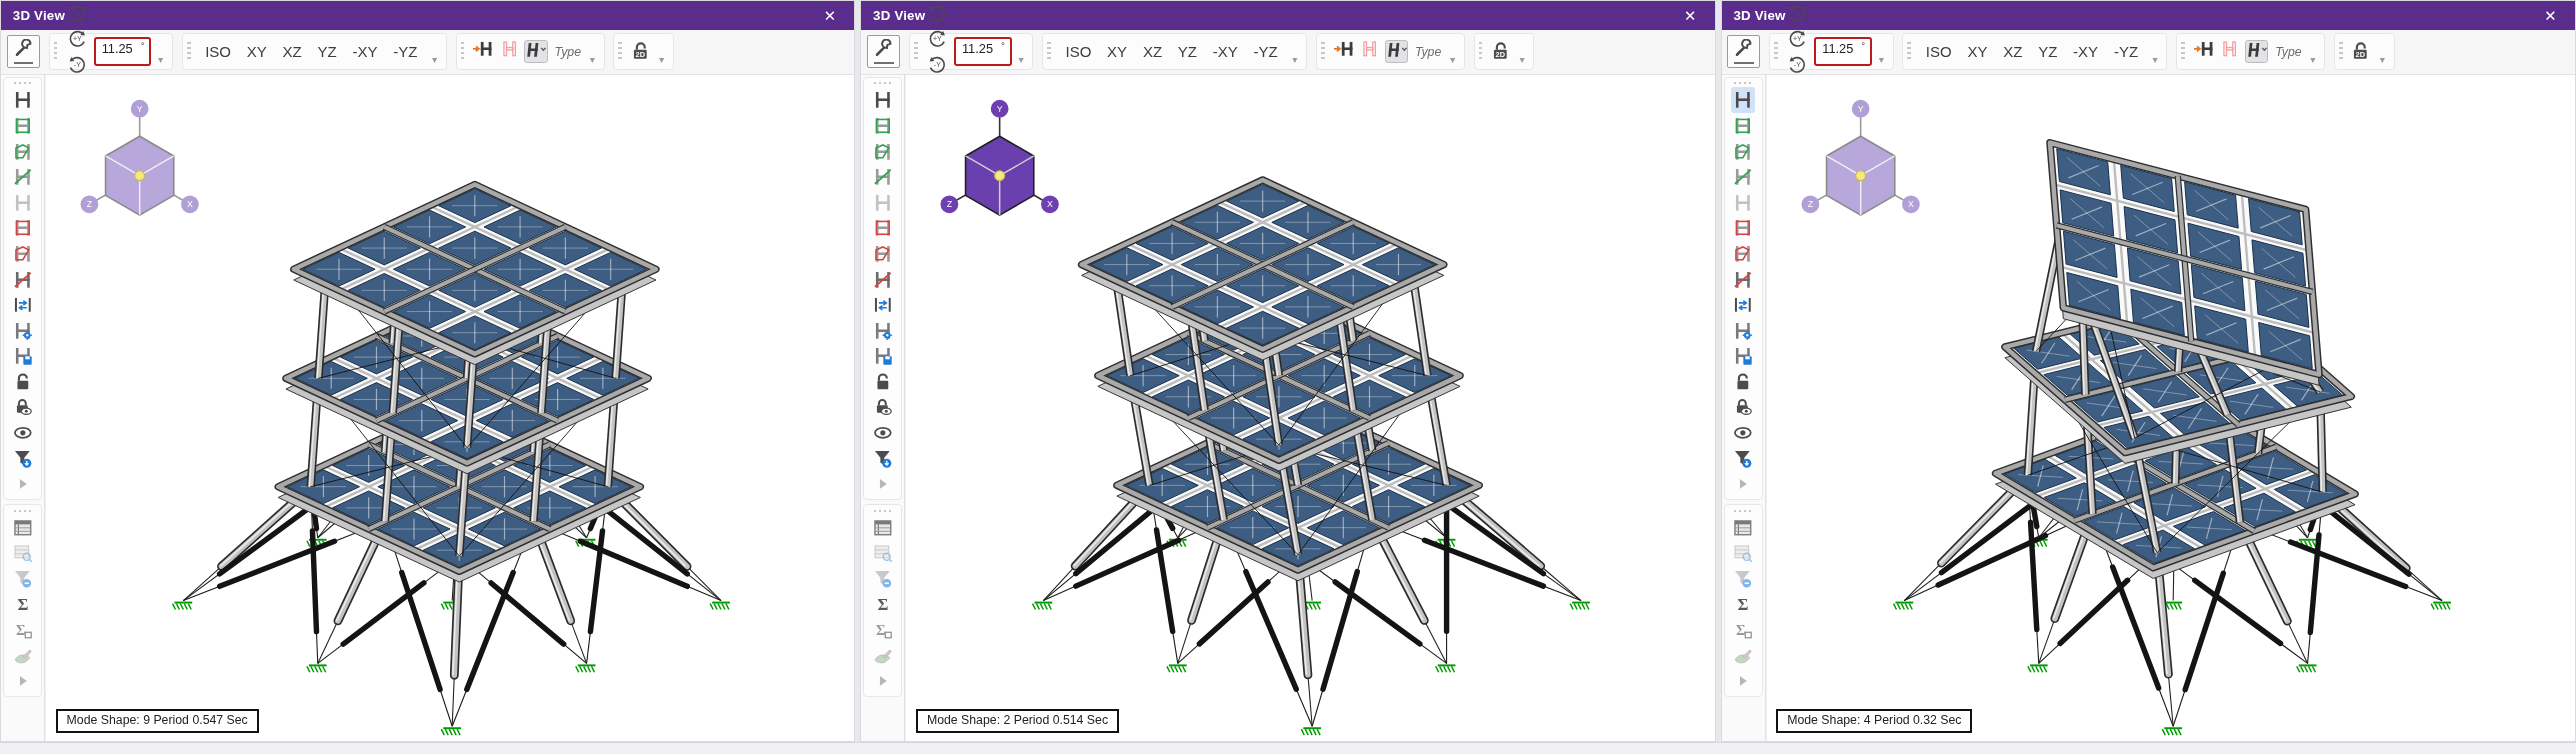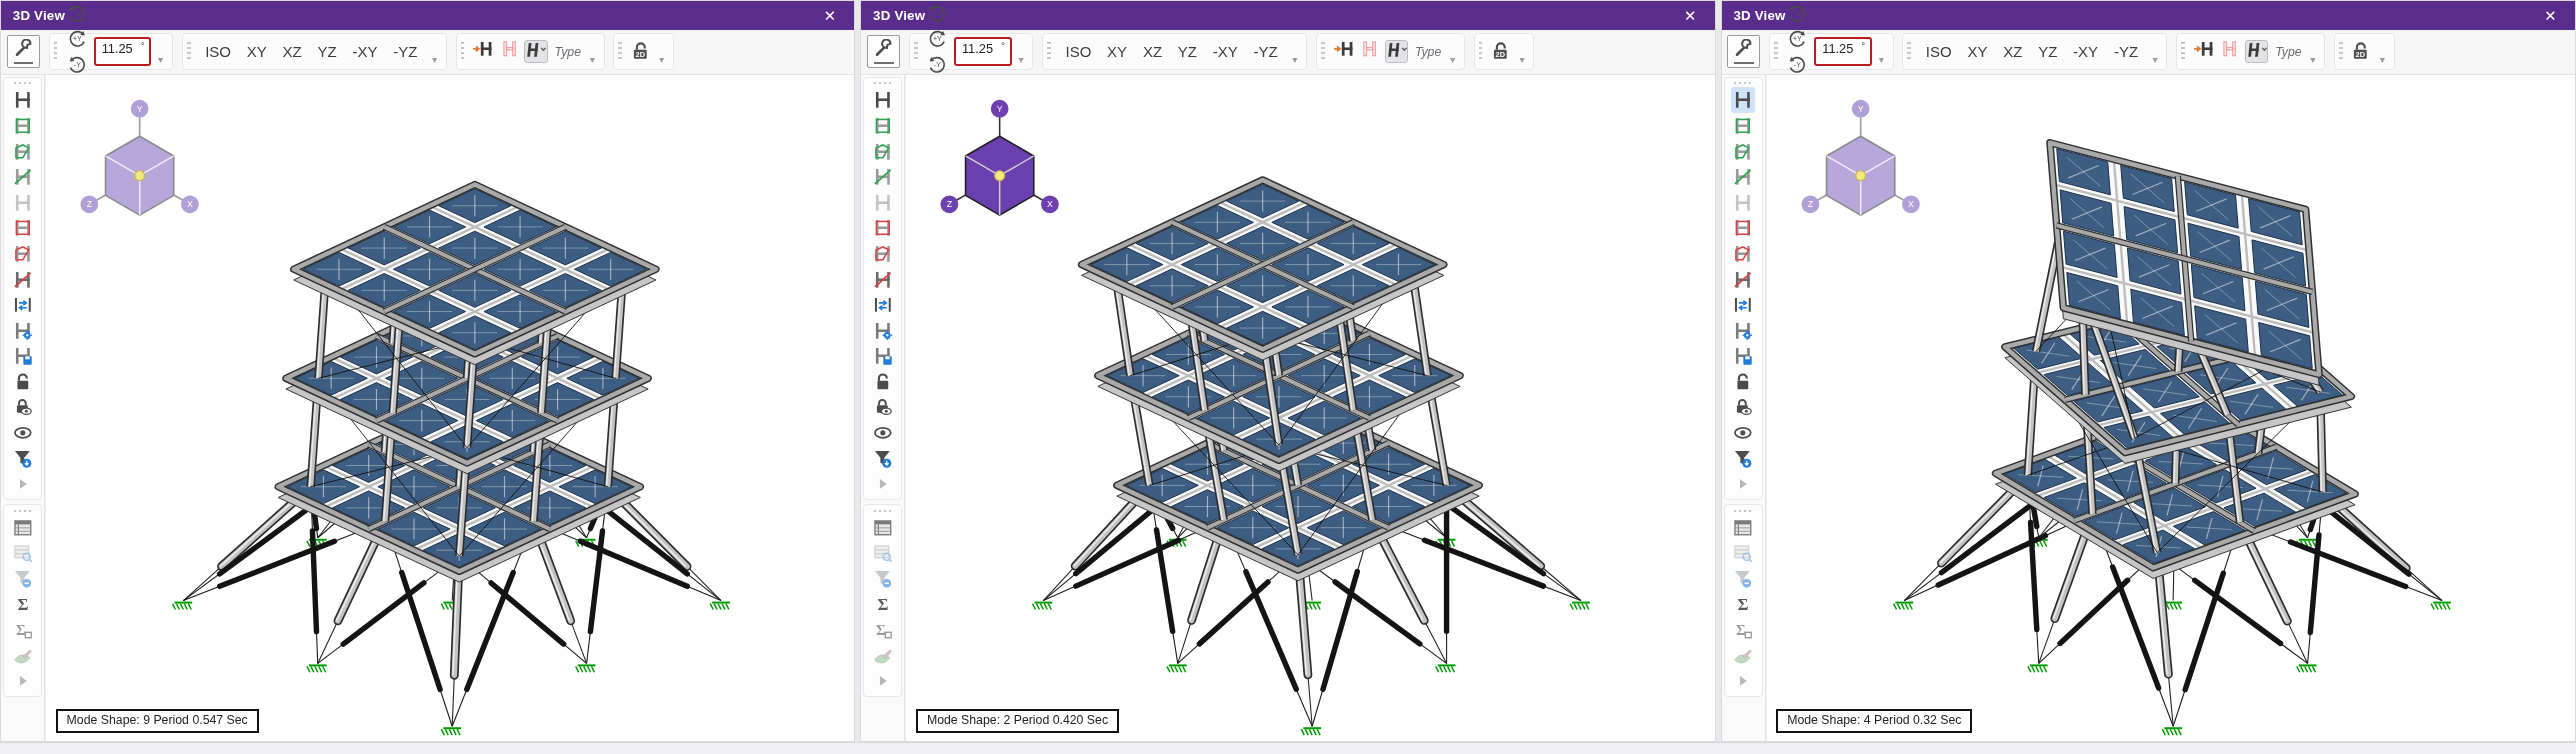--- a/index.html
+++ b/index.html
@@ -1411,21 +1411,21 @@
               <line x1="95" y1="102" x2="129.64101615137756" y2="82" stroke="#cfcfcf" stroke-width="1.5" stroke-linecap="butt"></line>
               <line x1="95" y1="102" x2="95" y2="142" stroke="#cfcfcf" stroke-width="1.5" stroke-linecap="butt"></line>
               <circle cx="95" cy="34" r="9" fill="#6d3fb0"></circle>
               <text x="95" y="37.2" font-size="9" fill="#fff" text-anchor="middle" font-family="Liberation Sans, sans-serif">Y</text>
               <circle cx="44" cy="131" r="9" fill="#6d3fb0"></circle>
               <text x="44" y="134.2" font-size="9" fill="#fff" text-anchor="middle" font-family="Liberation Sans, sans-serif">Z</text>
               <circle cx="146" cy="131" r="9" fill="#6d3fb0"></circle>
               <text x="146" y="134.2" font-size="9" fill="#fff" text-anchor="middle" font-family="Liberation Sans, sans-serif">X</text>
               <circle cx="95" cy="102" r="5" fill="#f4e97e" stroke="#c8b855" stroke-width="1.2"></circle>
             </svg>
-        <div class="status">Mode Shape: 2 Period 0.420 Sec</div>
+        <div class="status">Mode Shape: 2 Period 0.514 Sec</div>
       </div>
     </div>
   </div>
       <div class="panel">
     <div class="titlebar">
       <span class="title">3D View</span>
       <span class="close">✕</span>
     </div>
     <div class="toolbar">
       <div class="tbtn">

